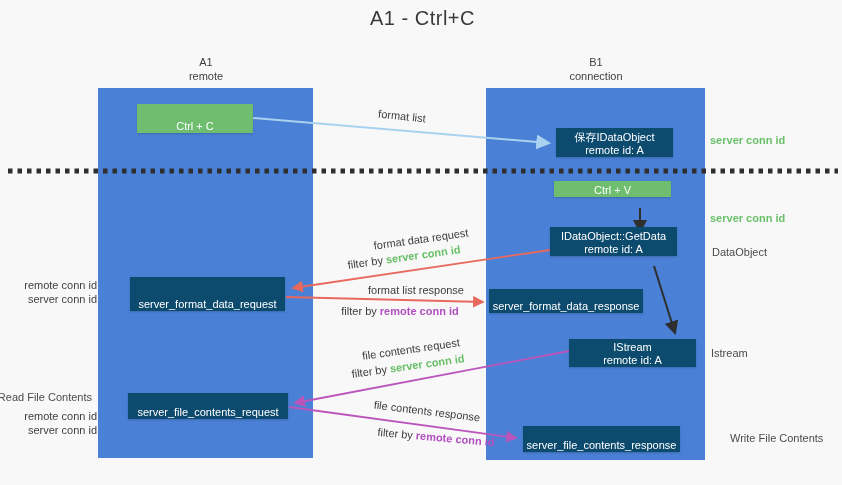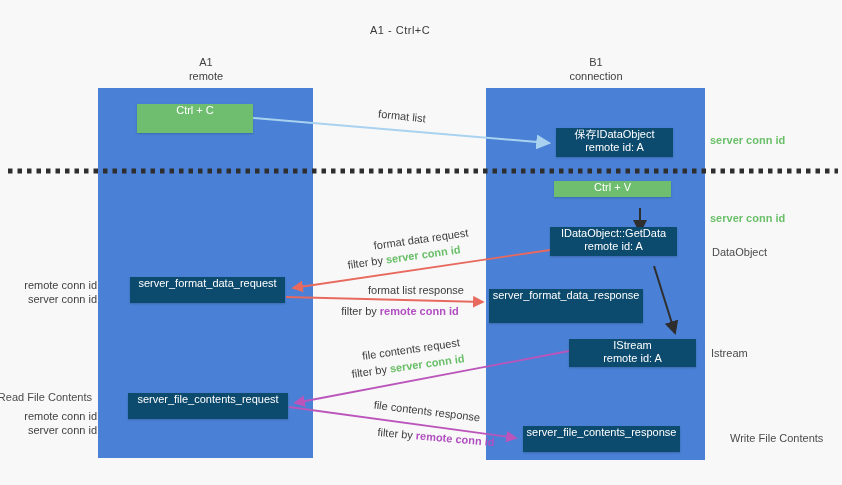--- a/index.html
+++ b/index.html
@@ -6,57 +6,57 @@
   body{
     width:842px;height:485px;
     background:#f8f8f8;
     font-family:"Liberation Sans", sans-serif;
     color:#3f3f3f;
     overflow:hidden;
   }
   .canvas{position:relative;width:842px;height:485px;background:#f8f8f8;}
 
   .title{
-    position:absolute;left:370px;top:20px;
-    font-size:11px;line-height:21px;color:#3a3a3a;
+    position:absolute;left:370px;top:8px;
+    font-size:20px;line-height:21px;color:#3a3a3a;
     letter-spacing:0.5px;white-space:nowrap;
   }
 
   .lane-header{
     position:absolute;top:56px;width:120px;
     text-align:center;font-size:11px;line-height:13.5px;color:#3f3f3f;
   }
   .lane-header.a1{left:146px;}
   .lane-header.b1{left:536px;}
 
   .lane{
     position:absolute;background:#4a80d5;
   }
   .lane.a1{left:98px;top:88px;width:215px;height:370px;}
   .lane.b1{left:486px;top:88px;width:219px;height:372px;}
 
   svg.arrows{position:absolute;left:0;top:0;width:842px;height:485px;pointer-events:none;}
 
   .box{
     position:absolute;
-    display:flex;align-items:flex-start;justify-content:center;
+    display:flex;align-items:flex-end;justify-content:center;
     text-align:center;color:#ffffff;
     font-size:11px;line-height:13px;
     box-shadow:0 1px 2px rgba(0,0,0,0.18);
     white-space:nowrap;
   }
   .box.green{background:#6fbe70;}
   .box.orange{background:#0c4a6e;}
 
   .b-ctrl-c   {left:137px;top:104px;width:116px;height:29px;}
   .b-save-ido {left:556px;top:128px;width:117px;height:29px;}
   .b-ctrl-v   {left:554px;top:181px;width:117px;height:16px;}
   .b-getdata  {left:550px;top:227px;width:127px;height:29px;}
-  .b-fmt-req  {left:130px;top:277px;width:155px;height:26px;}
-  .b-fmt-resp {left:489px;top:289px;width:154px;height:34px;}
+  .b-fmt-req  {left:130px;top:277px;width:155px;height:34px;}
+  .b-fmt-resp {left:489px;top:289px;width:154px;height:24px;}
   .b-istream  {left:569px;top:339px;width:127px;height:28px;}
   .b-file-req {left:128px;top:393px;width:160px;height:26px;}
   .b-file-resp{left:523px;top:426px;width:157px;height:26px;}
 
   .flow-label{
     position:absolute;
     font-size:11px;color:#3d3d3d;white-space:nowrap;
     transform:translate(-50%,-50%);
   }
   .flow-label .key{font-weight:bold;}

